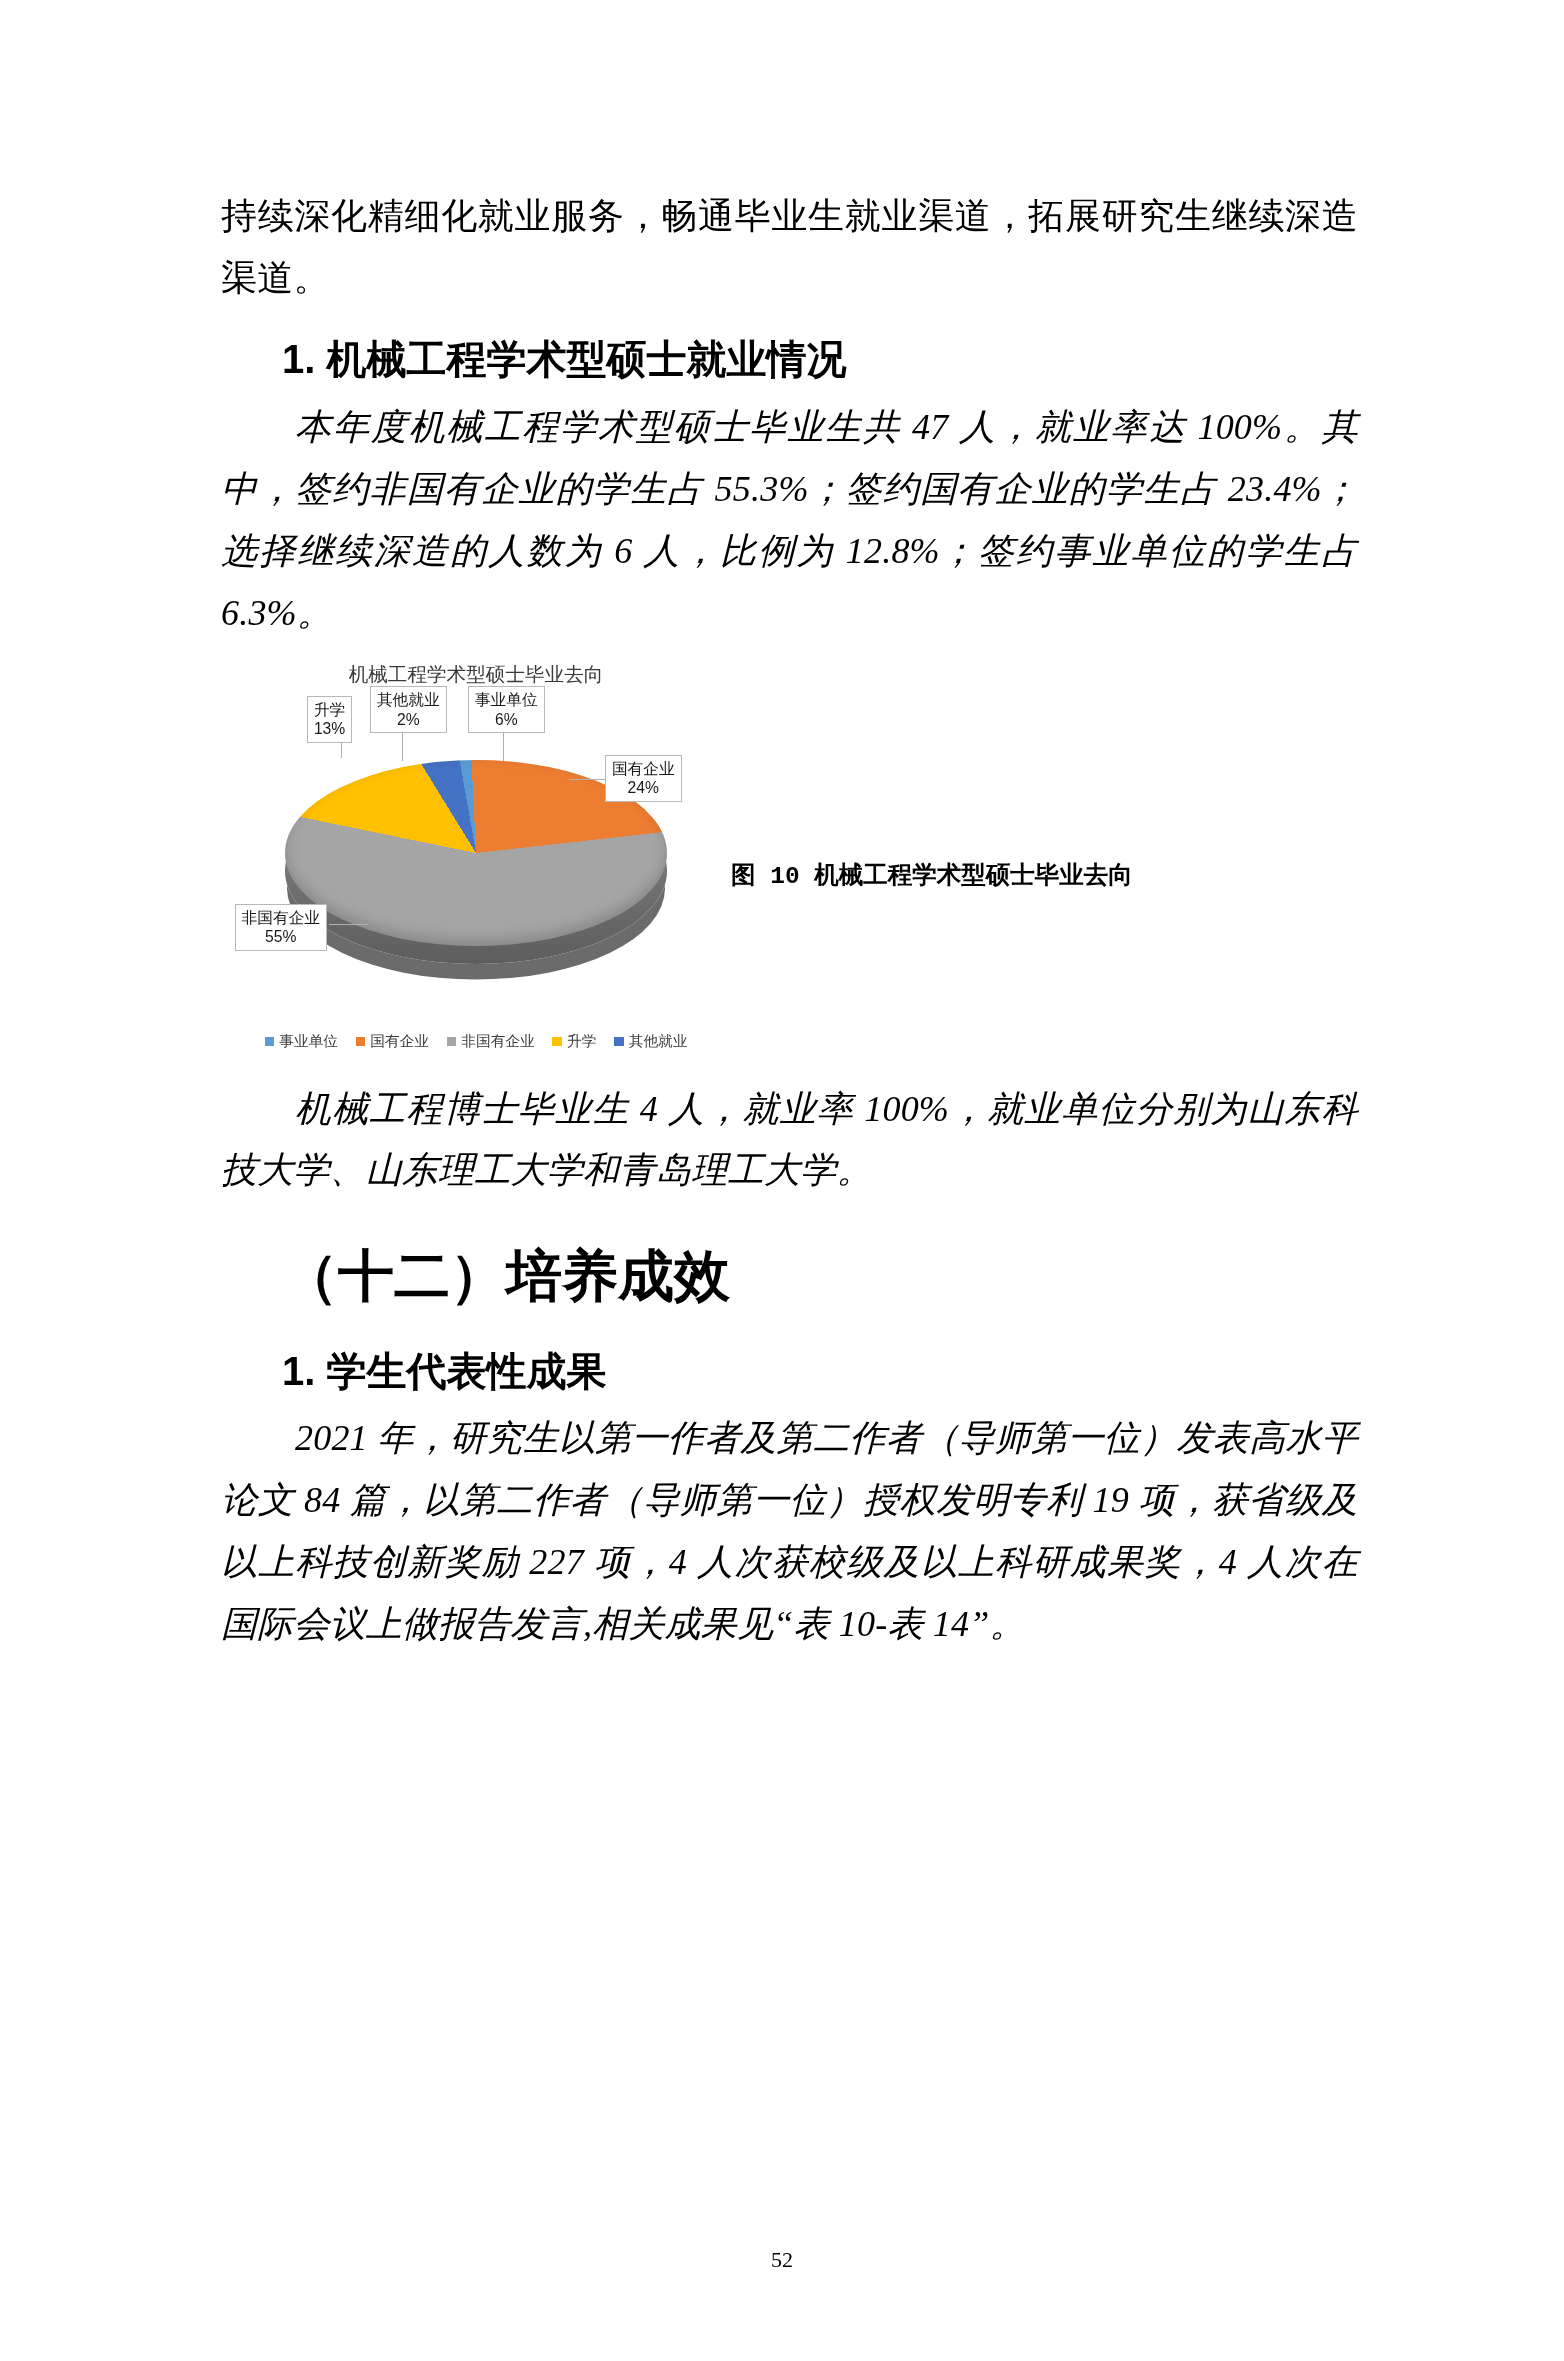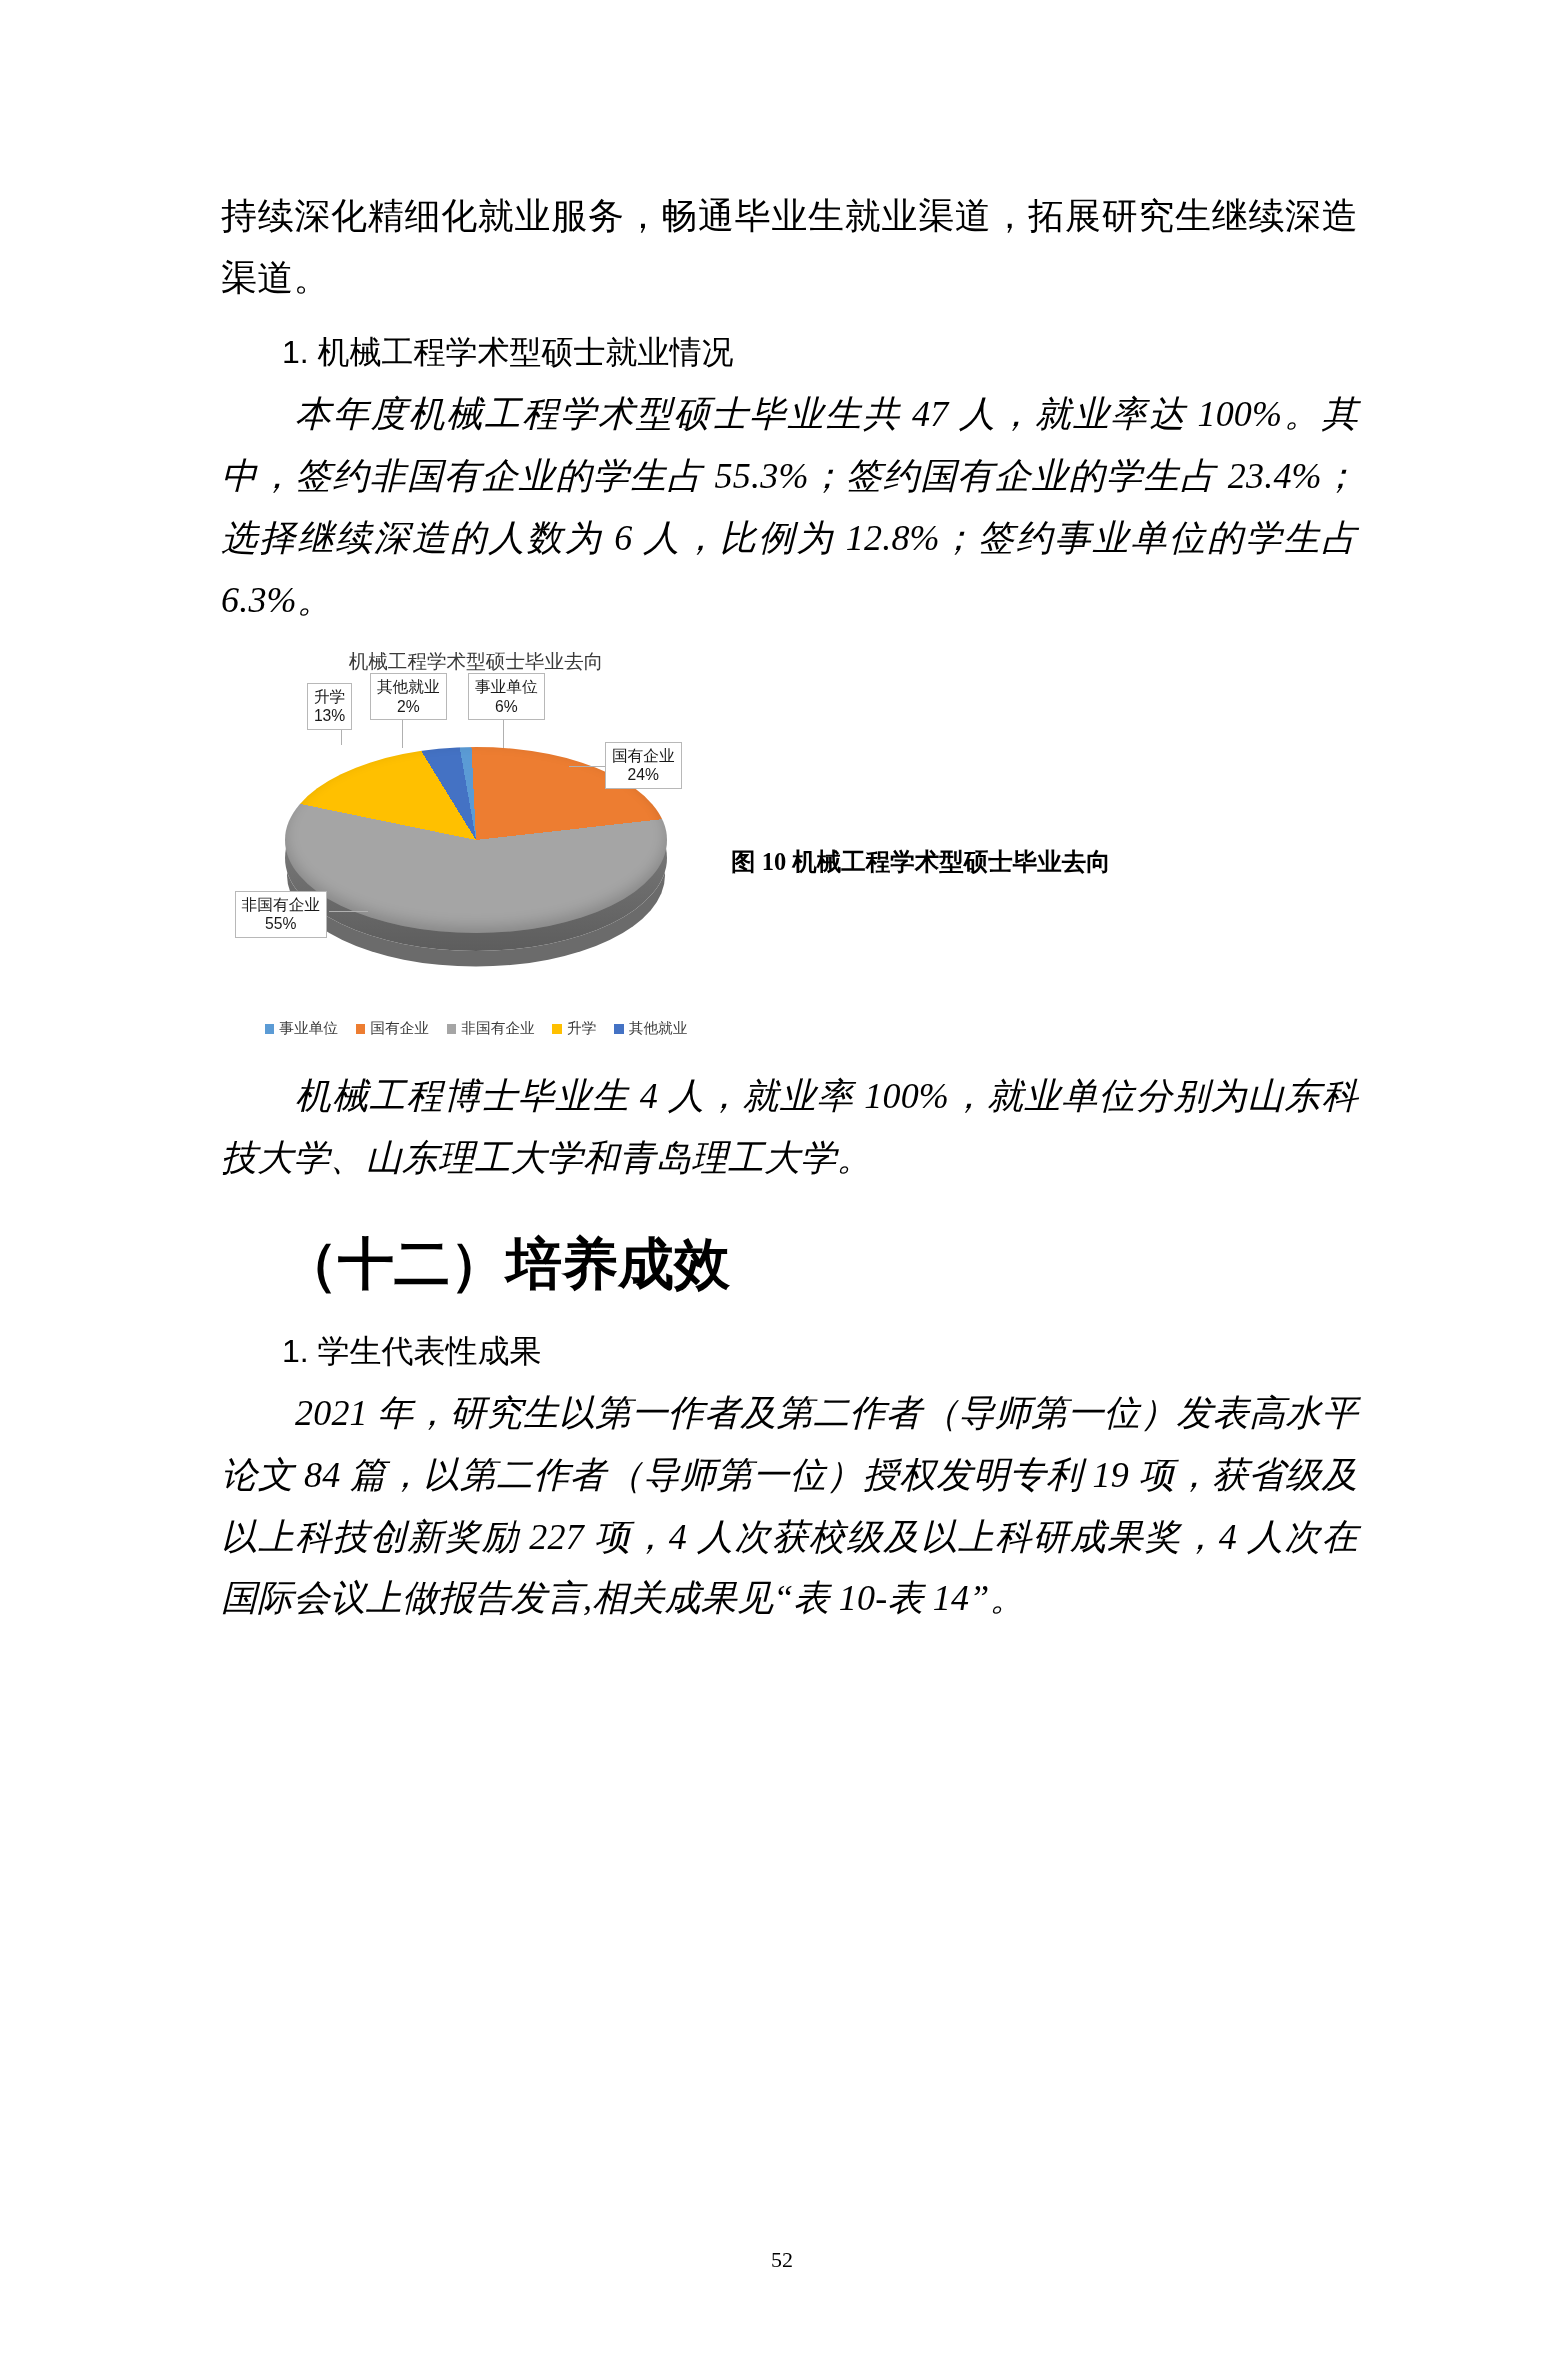--- a/index.html
+++ b/index.html
@@ -28,22 +28,22 @@
     margin: 0 0 0 0;
     text-align: justify;
     text-justify: inter-ideograph;
     letter-spacing: 0.2px;
   }
   p.indent {
     text-indent: 74px;
     font-style: italic;
   }
   h3.heading {
-    font-size: 32px;
-    font-weight: normal;
+    font-size: 40px;
+    font-weight: bold;
     font-family: "Liberation Sans", sans-serif;
     margin: 17.6px 0 5.9px 0;
     padding-left: 61px;
     line-height: 1.6;
   }
   h2.section-heading {
     font-size: 56px;
     font-weight: bold;
     font-family: "Liberation Sans", sans-serif;
     margin: 29px 0 9.8px 0;
@@ -139,21 +139,21 @@
     gap: 4.9px;
   }
   .legend-swatch {
     width: 9.8px;
     height: 9.8px;
     display: inline-block;
   }
   .figure-caption {
     font-size: 24.5px;
     font-weight: bold;
-    font-family: Liberation Serif, serif;
+    font-family: Liberation Mono, monospace;
     text-align: center;
     margin-top: 16px;
   }
   .page-number {
     position: absolute;
     bottom: 88px;
     left: 0;
     width: 100%;
     text-align: center;
     font-size: 22px;

